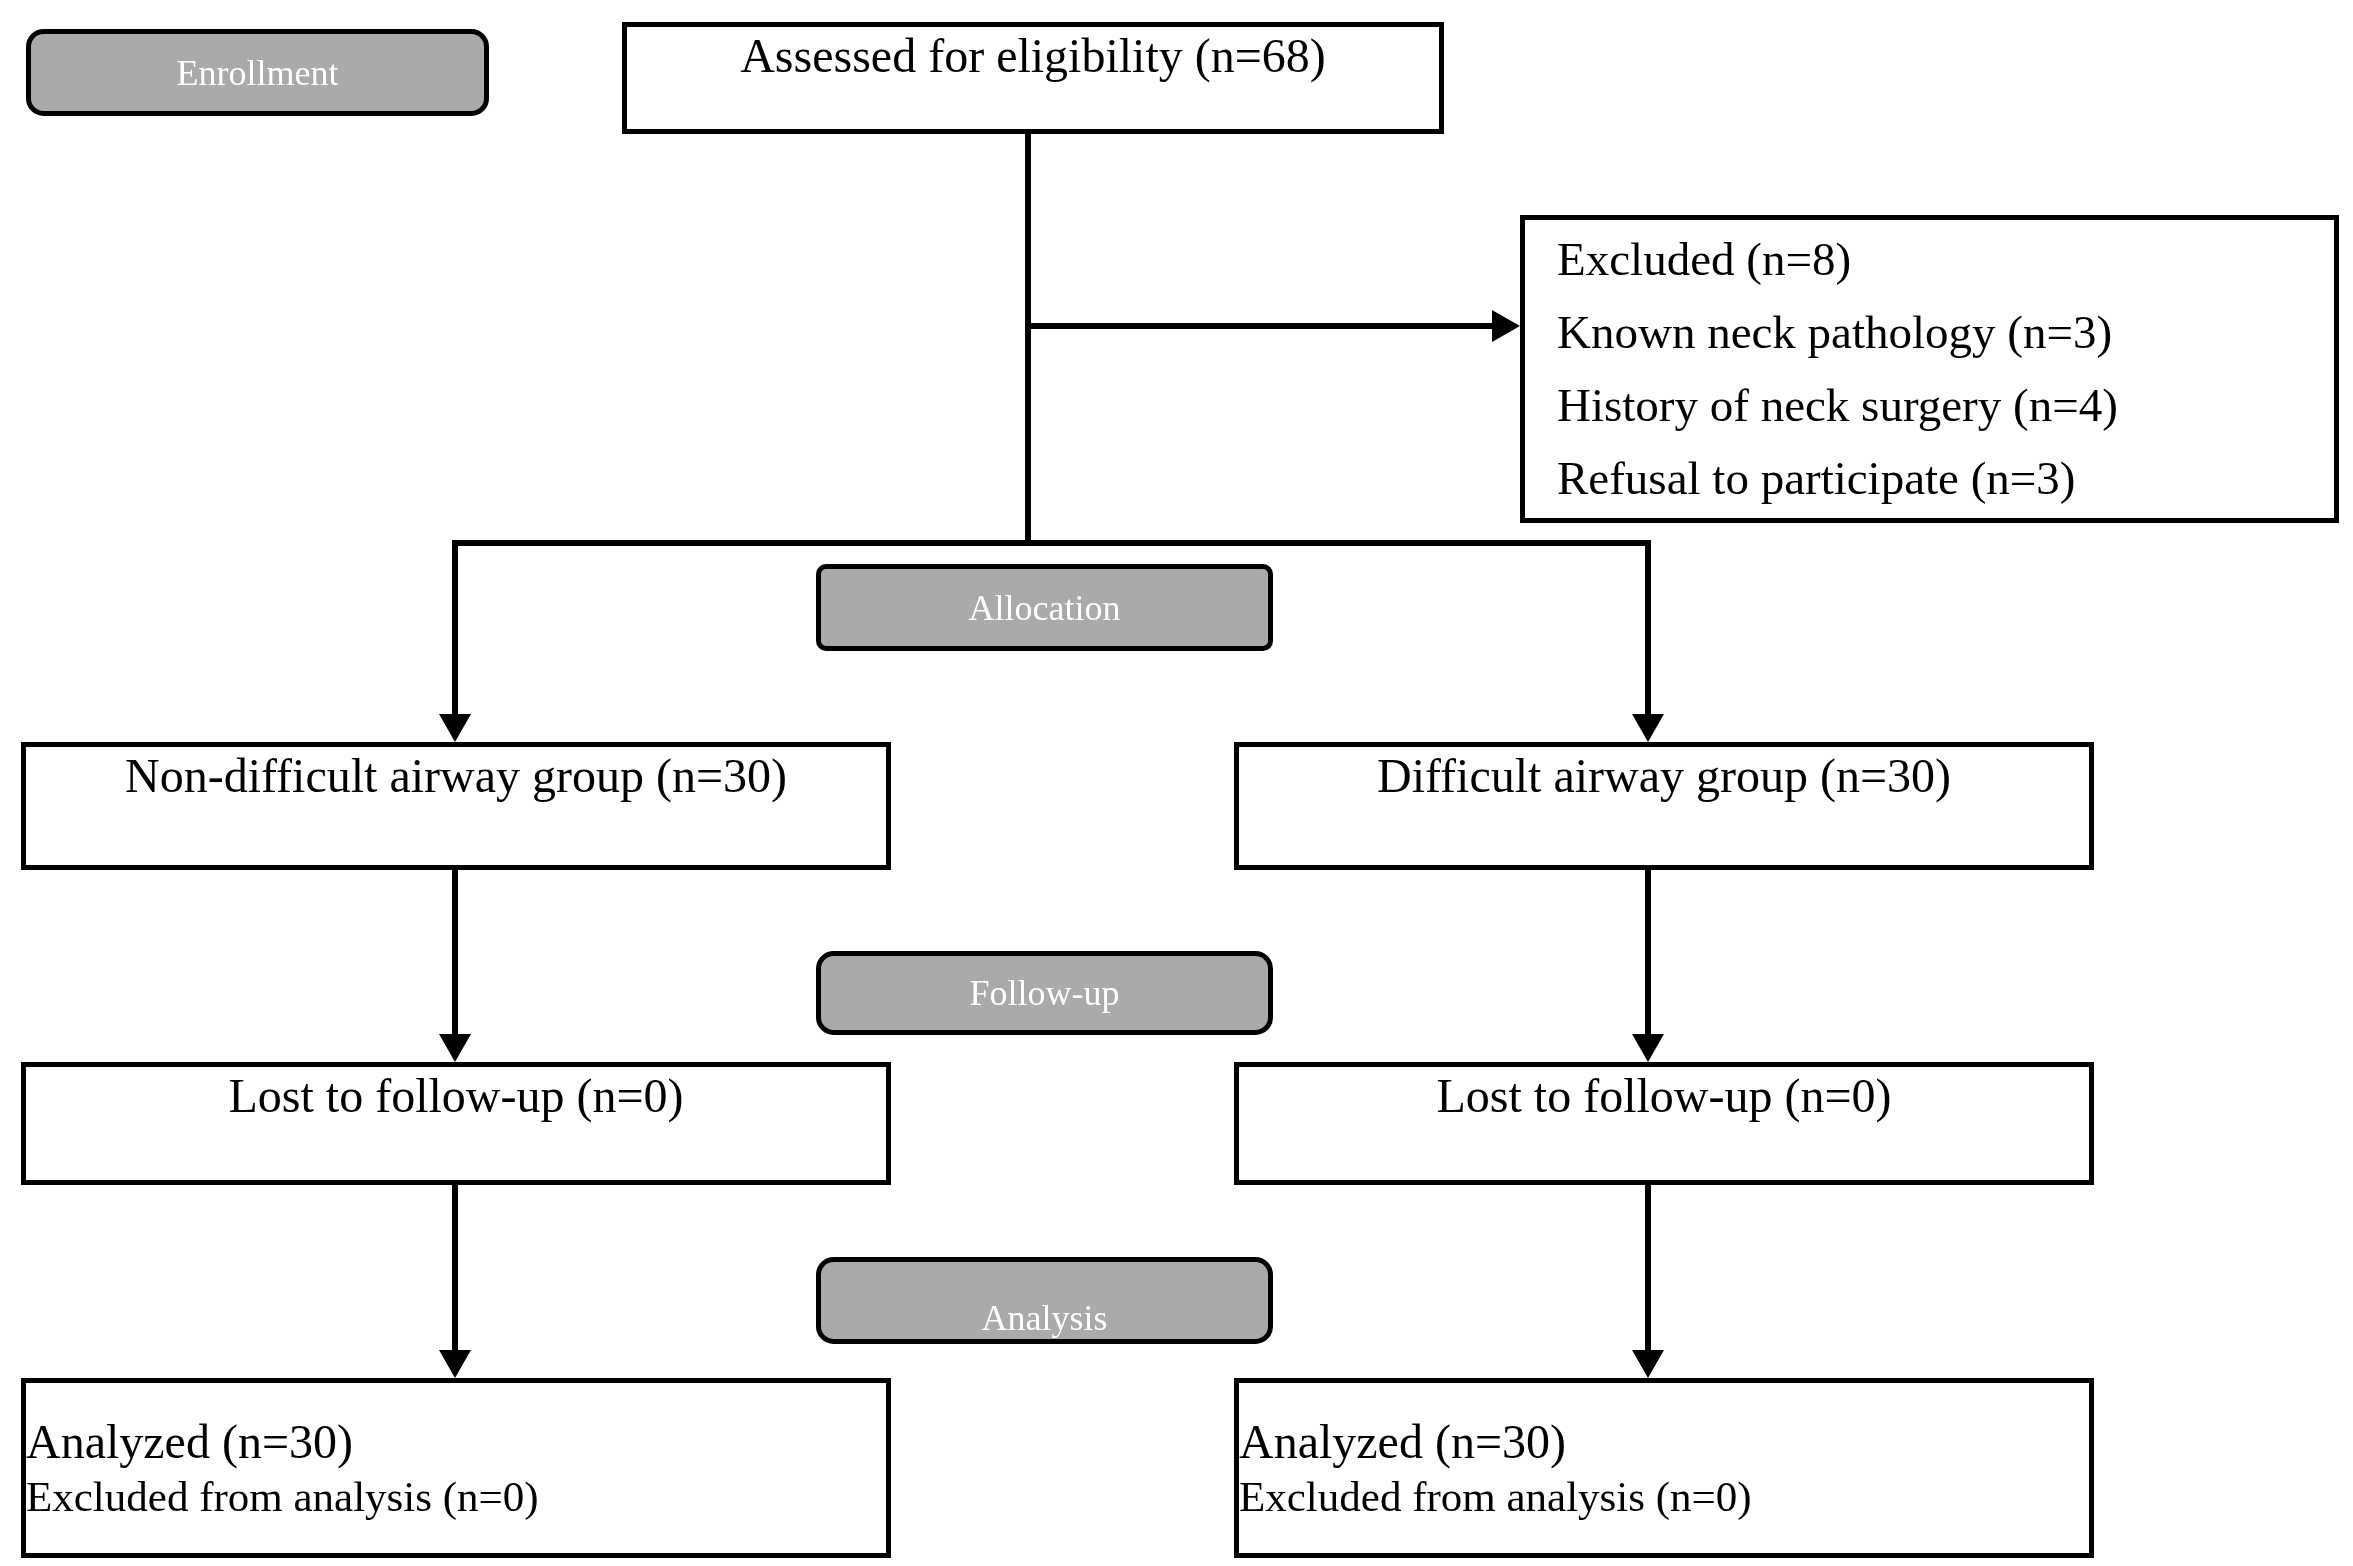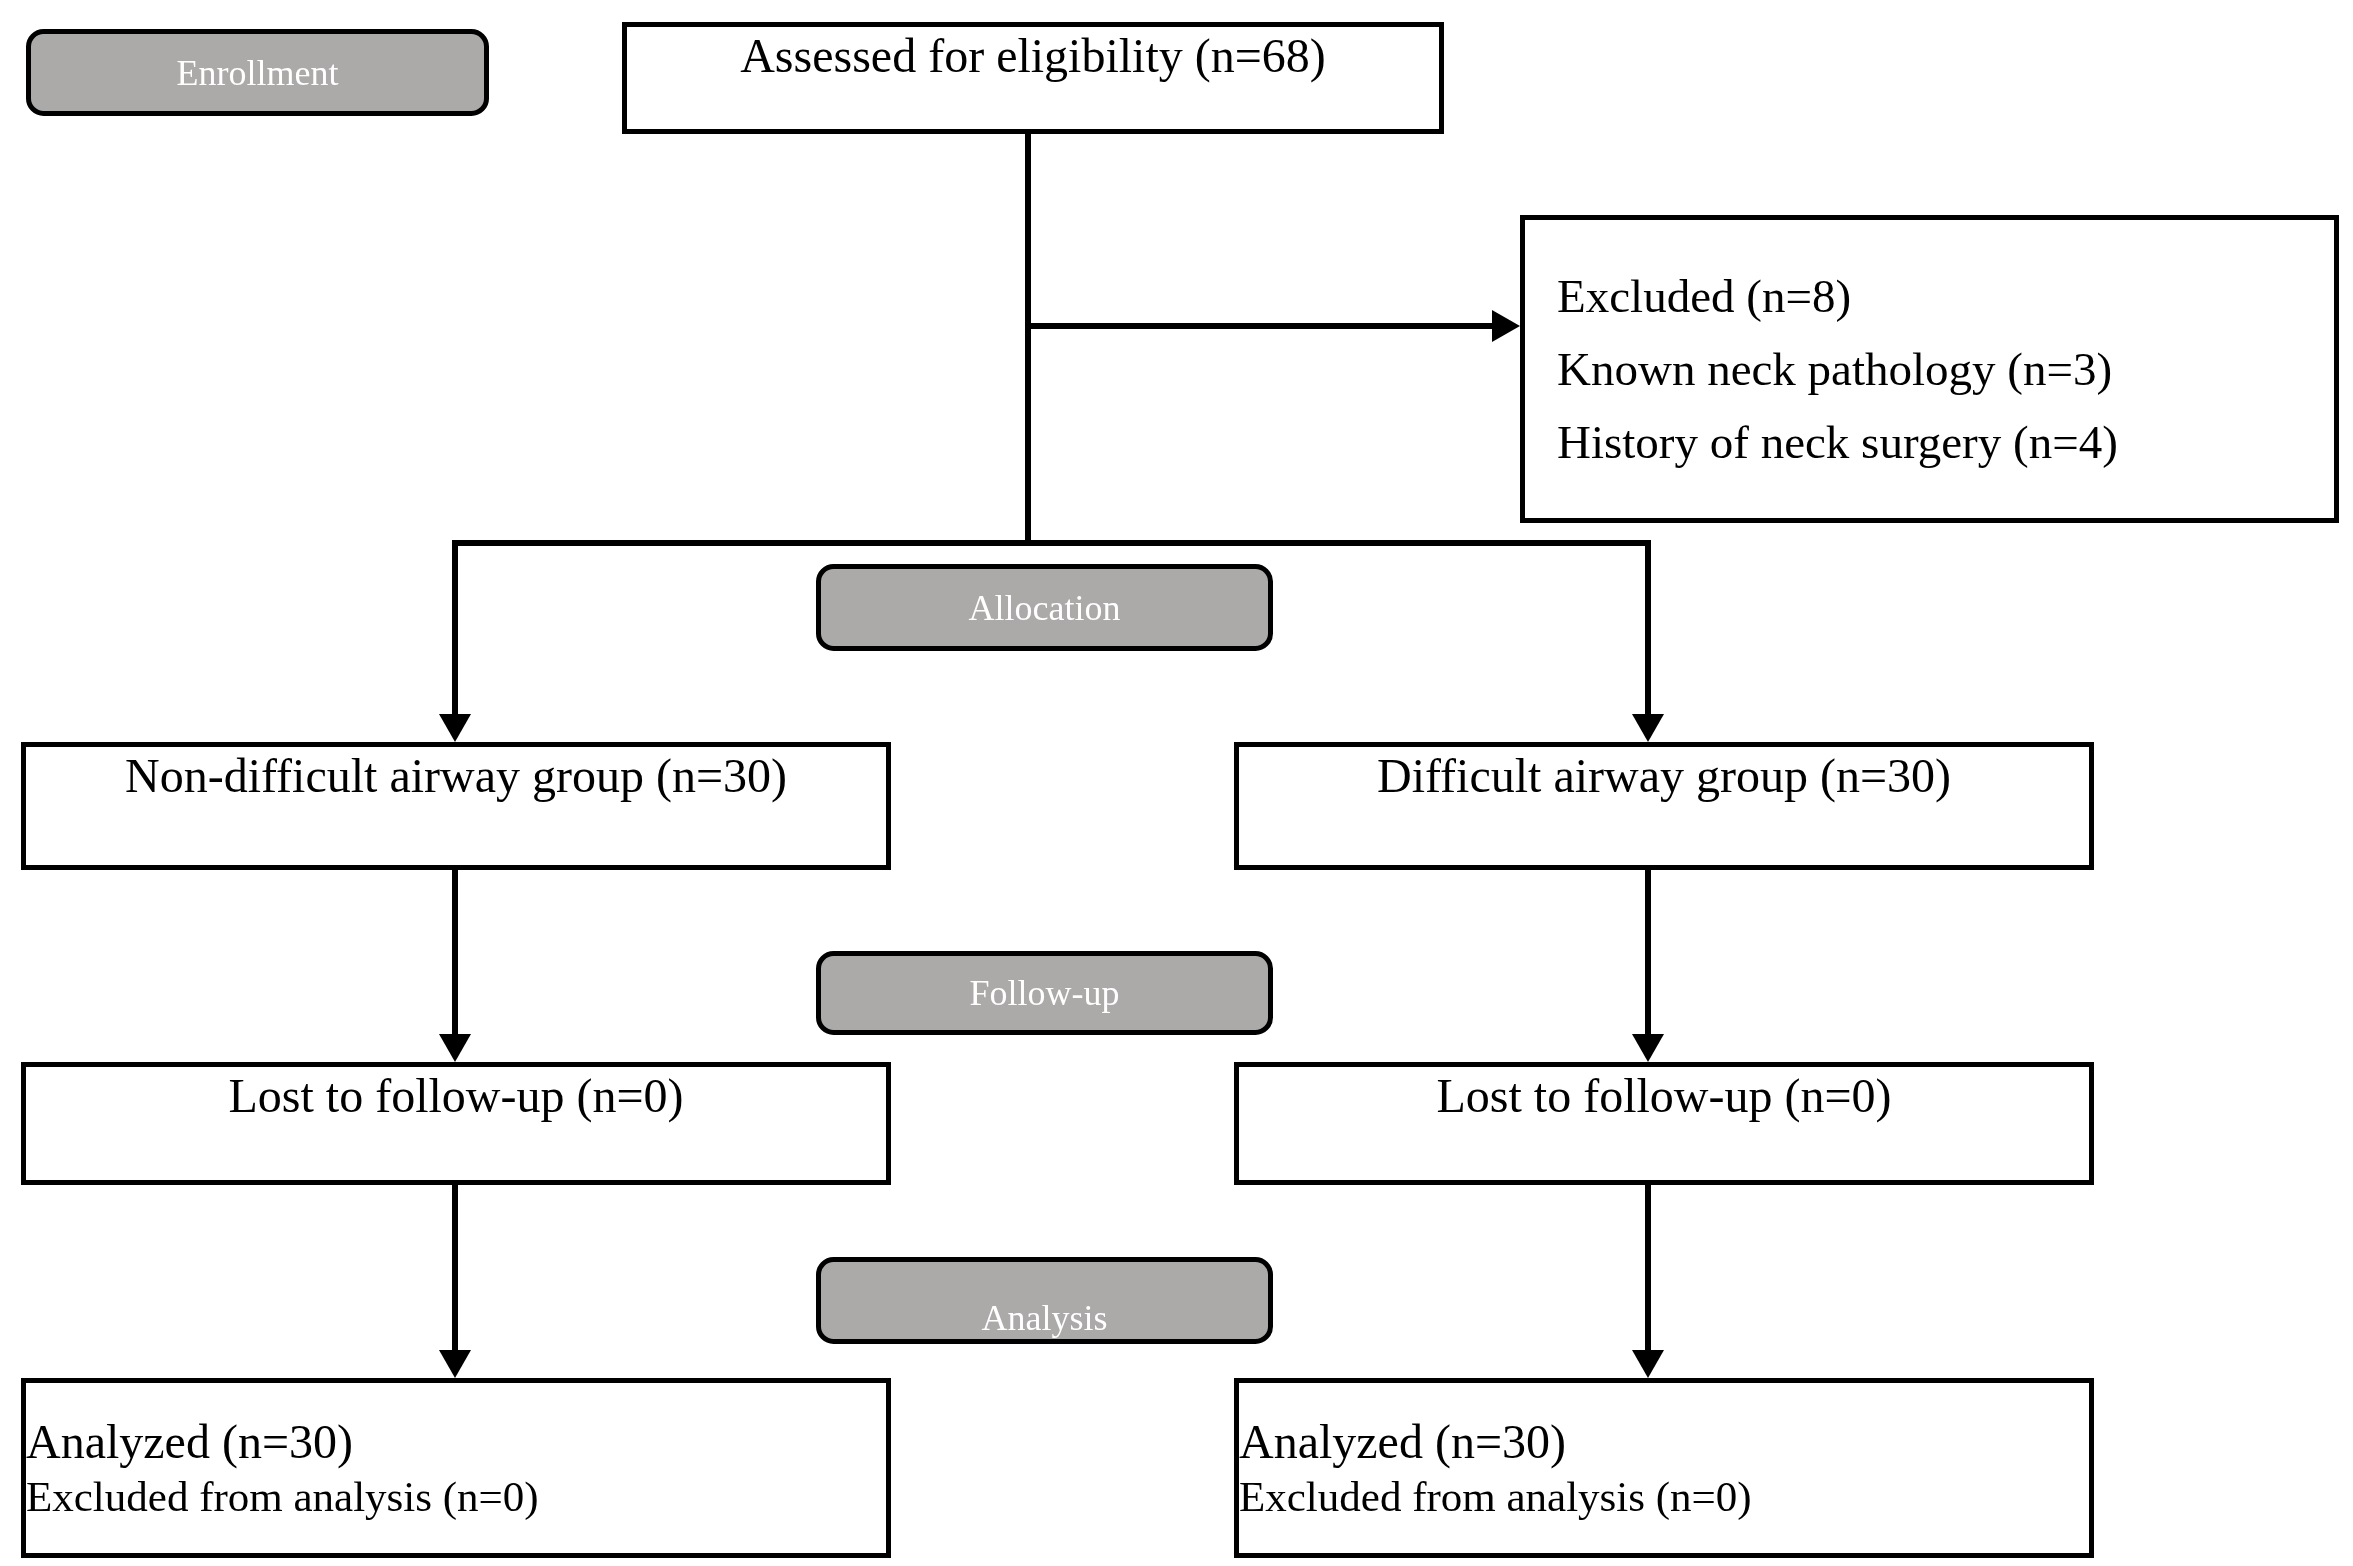--- a/index.html
+++ b/index.html
@@ -93,38 +93,39 @@
   <div class="arrow-down" style="left:1632px; top:1034px;"></div>
 
   <div class="line" style="left:452px; top:1185px; width:5.9px; height:167px;"></div>
   <div class="arrow-down" style="left:439px; top:1350px;"></div>
   <div class="line" style="left:1645px; top:1185px; width:5.9px; height:167px;"></div>
   <div class="arrow-down" style="left:1632px; top:1350px;"></div>
 
   <div class="stage-label" style="left:26px; top:29px; width:463px; height:87px;">
     <span>Enrollment</span>
   </div>
-  <div class="stage-label" style="left:816px; top:564px; width:457px; height:87px;">
+  <div class="stage-label" style="left:816px; top:564px; width:457px; height:87px;border-radius:10px;">
     <span>Allocation</span>
   </div>
   <div class="stage-label" style="left:816px; top:951px; width:457px; height:84px;">
     <span>Follow-up</span>
   </div>
   <div class="stage-label" style="left:816px; top:1257px; width:457px; height:87px;align-items:flex-end;">
     <span>Analysis</span>
   </div>
 
   <div class="box" style="left:622px; top:22px; width:822px; height:112px;">
     <span>Assessed for eligibility (n=68)</span>
   </div>
 
   <div class="box excluded-box" style="left:1520px; top:178px; width:819px; height:308px;">
     <div>Excluded (n=8)</div>
     <div>Known neck pathology (n=3)</div>
     <div>History of neck surgery (n=4)</div>
+    <div>Refusal to participate (n=3)</div>
   </div>
 
   <div class="box" style="left:21px; top:742px; width:870px; height:128px;">
     <span>Non-difficult airway group (n=30)</span>
   </div>
   <div class="box" style="left:1234px; top:742px; width:860px; height:128px;">
     <span>Difficult airway group (n=30)</span>
   </div>
 
   <div class="box" style="left:21px; top:1062px; width:870px; height:123px;">

